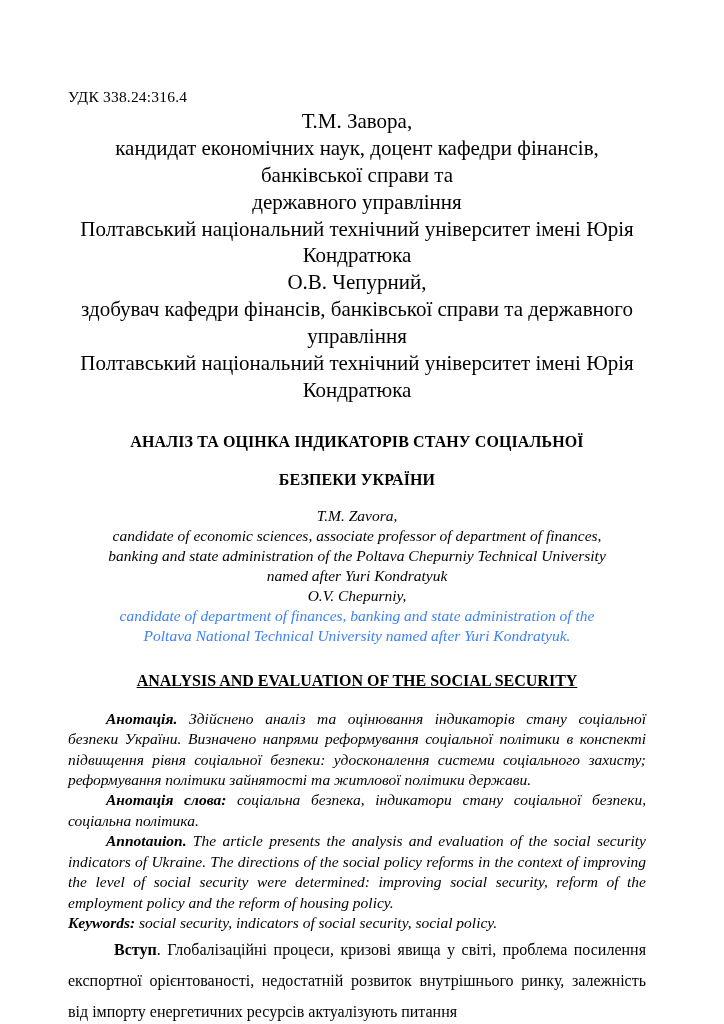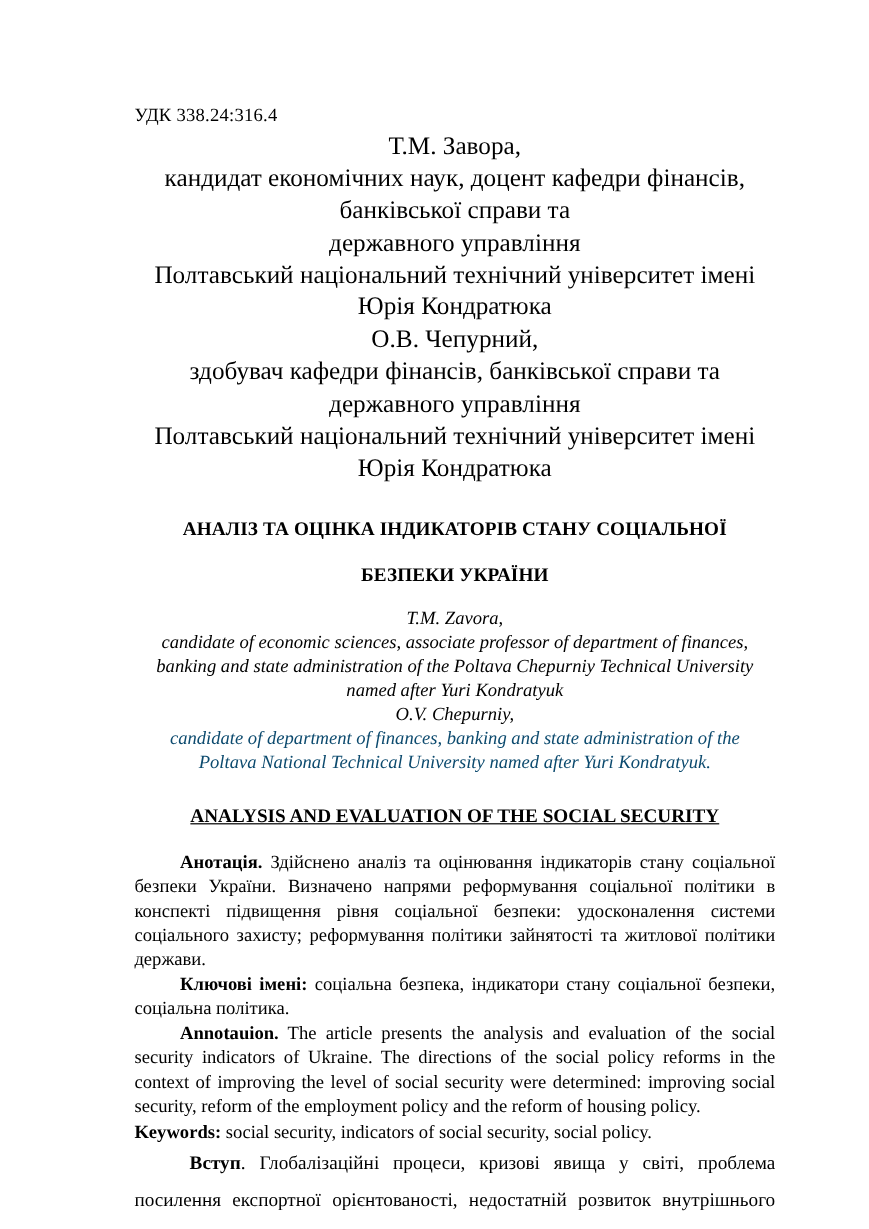--- a/index.html
+++ b/index.html
@@ -12,21 +12,21 @@
     height: 1024px;
     font-family: "Liberation Serif", serif;
     color: #000000;
     position: relative;
     overflow: hidden;
   }
   .page {
     box-sizing: border-box;
     width: 724px;
     height: 1024px;
-    padding: 88px 78px 40px 112px;
+    padding: 88px 78px 40px 68px;
   }
   .udk {
     font-size: 15.5px;
     text-align: left;
     margin: 0 0 2px 0;
     letter-spacing: 0.2px;
   }
   .author-block {
     text-align: center;
     font-size: 21px;
@@ -52,37 +52,38 @@
     text-align: center;
     font-style: italic;
     font-size: 15.5px;
     line-height: 1.3;
     margin-top: 4px;
   }
   .author-block-en div {
     margin: 0;
   }
   .faded {
-    color: #0c4a6e;
+    color: #3b82f6;
   }
   .title-en {
     text-align: center;
     font-weight: bold;
     font-size: 16px;
     line-height: 1.5;
     margin-top: 22px;
     text-decoration: underline;
   }
   .title-en .line {
     display: block;
     margin-bottom: 16px;
   }
   .abstract {
     margin-top: 8px;
     font-size: 15.5px;
+    font-style: italic;
     line-height: 1.32;
     text-align: justify;
   }
   .abstract p {
     margin: 0;
     text-indent: 38px;
   }
   .abstract p.noindent {
     text-indent: 0;
   }
@@ -134,21 +135,21 @@
     <div class="faded">candidate of department of finances, banking and state administration of the</div>
     <div class="faded">Poltava National Technical University named after Yuri Kondratyuk.</div>
   </div>
 
   <div class="title-en">
     <span class="line">ANALYSIS AND EVALUATION OF THE SOCIAL SECURITY</span>
   </div>
 
   <div class="abstract">
     <p><b>Анотація.</b><span> Здійснено аналіз та оцінювання індикаторів стану соціальної безпеки України. Визначено напрями реформування соціальної політики в конспекті підвищення рівня соціальної безпеки: удосконалення системи соціального захисту; реформування політики зайнятості та житлової політики держави.</span></p>
-    <p><b>Ключові імені:</b><span> соціальна безпека, індикатори стану соціальної безпеки, соціальна політика.</span></p>
+    <p><b>Анотація слова:</b><span> соціальна безпека, індикатори стану соціальної безпеки, соціальна політика.</span></p>
     <p><b>Annotauion.</b><span> The article presents the analysis and evaluation of the social security indicators of Ukraine. The directions of the social policy reforms in the context of improving the level of social security were determined: improving social security, reform of the employment policy and the reform of housing policy.</span></p>
     <p class="noindent"><b>Keywords:</b><span> social security, indicators of social security, social policy.</span></p>
   </div>
 
   <div class="body-text">
     <p><b>Вступ</b><span>. Глобалізаційні процеси, кризові явища у світі, проблема посилення експортної орієнтованості, недостатній розвиток внутрішнього ринку, залежність від імпорту енергетичних ресурсів актуалізують питання</span></p>
   </div>
 
 </div>
 

